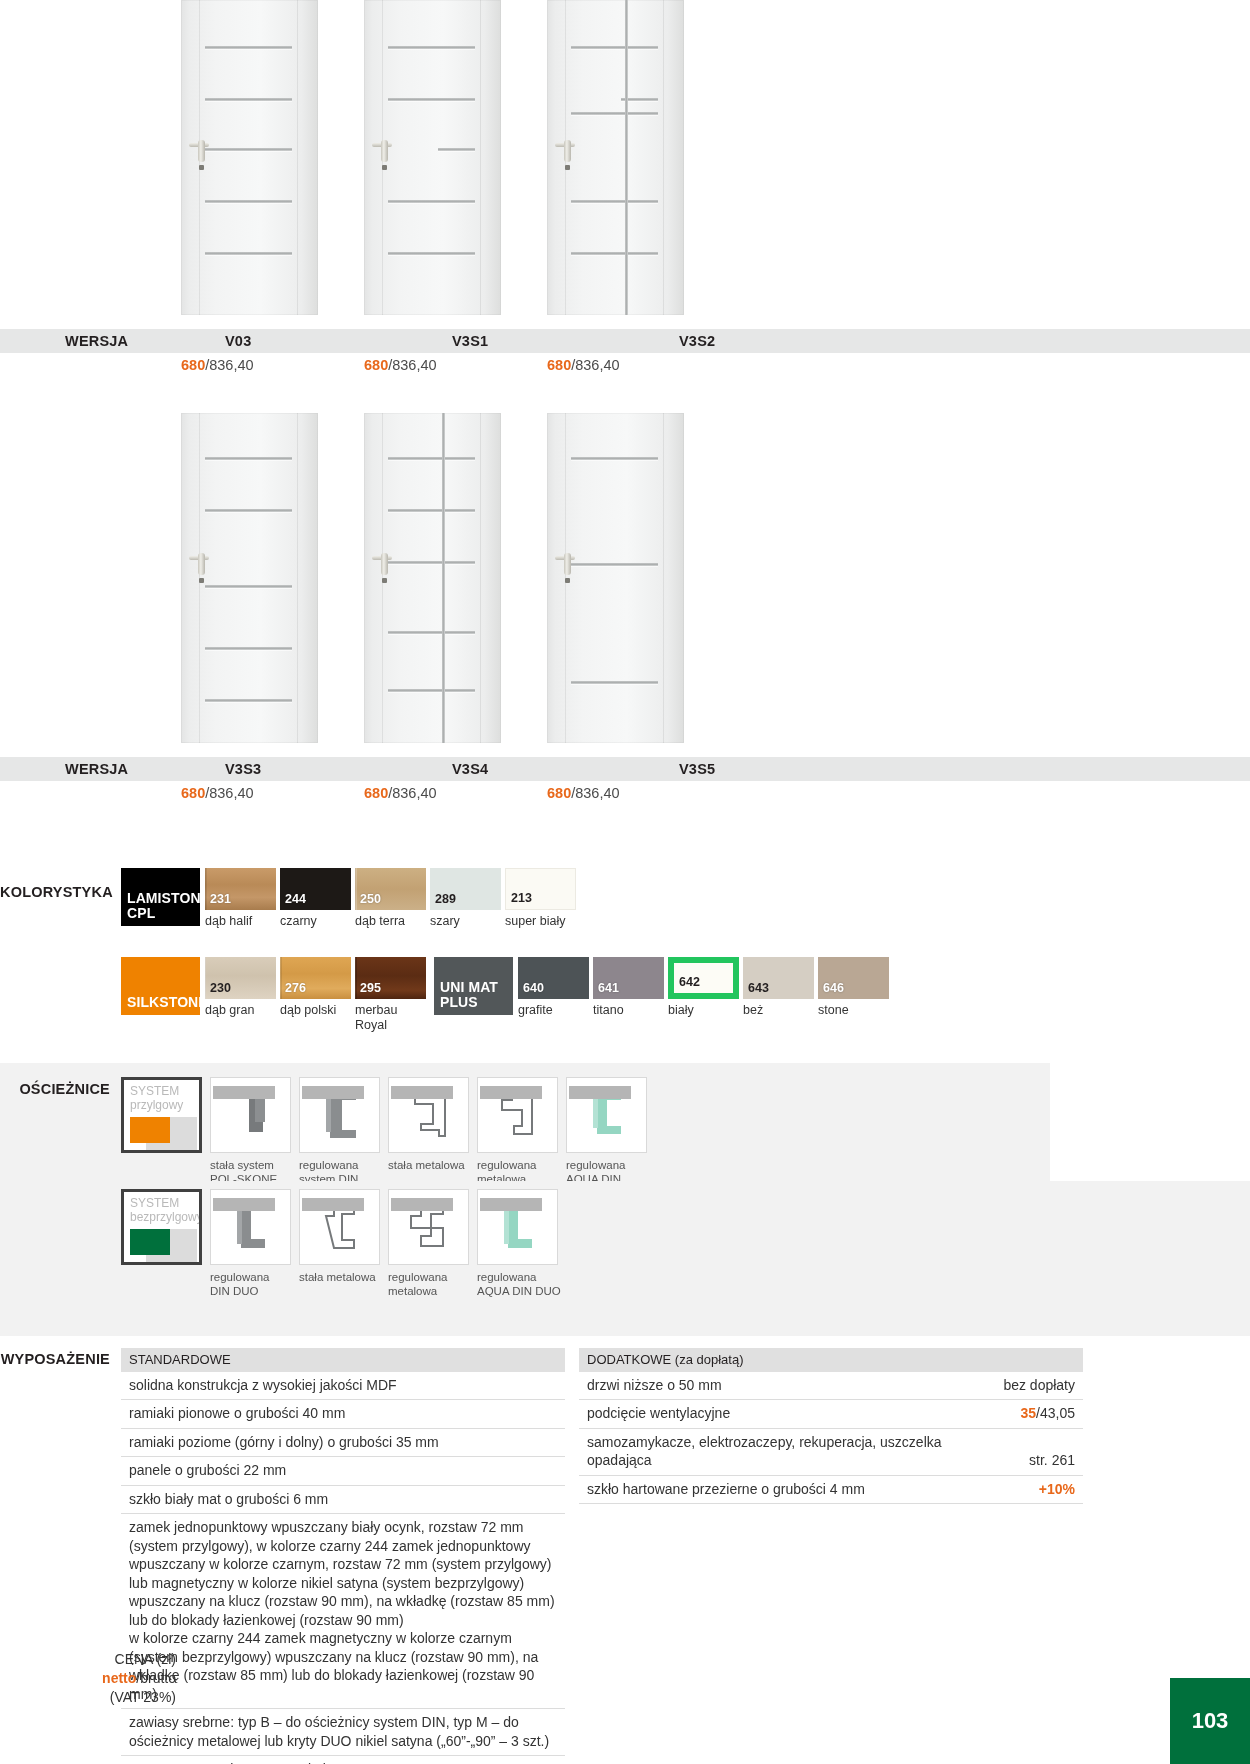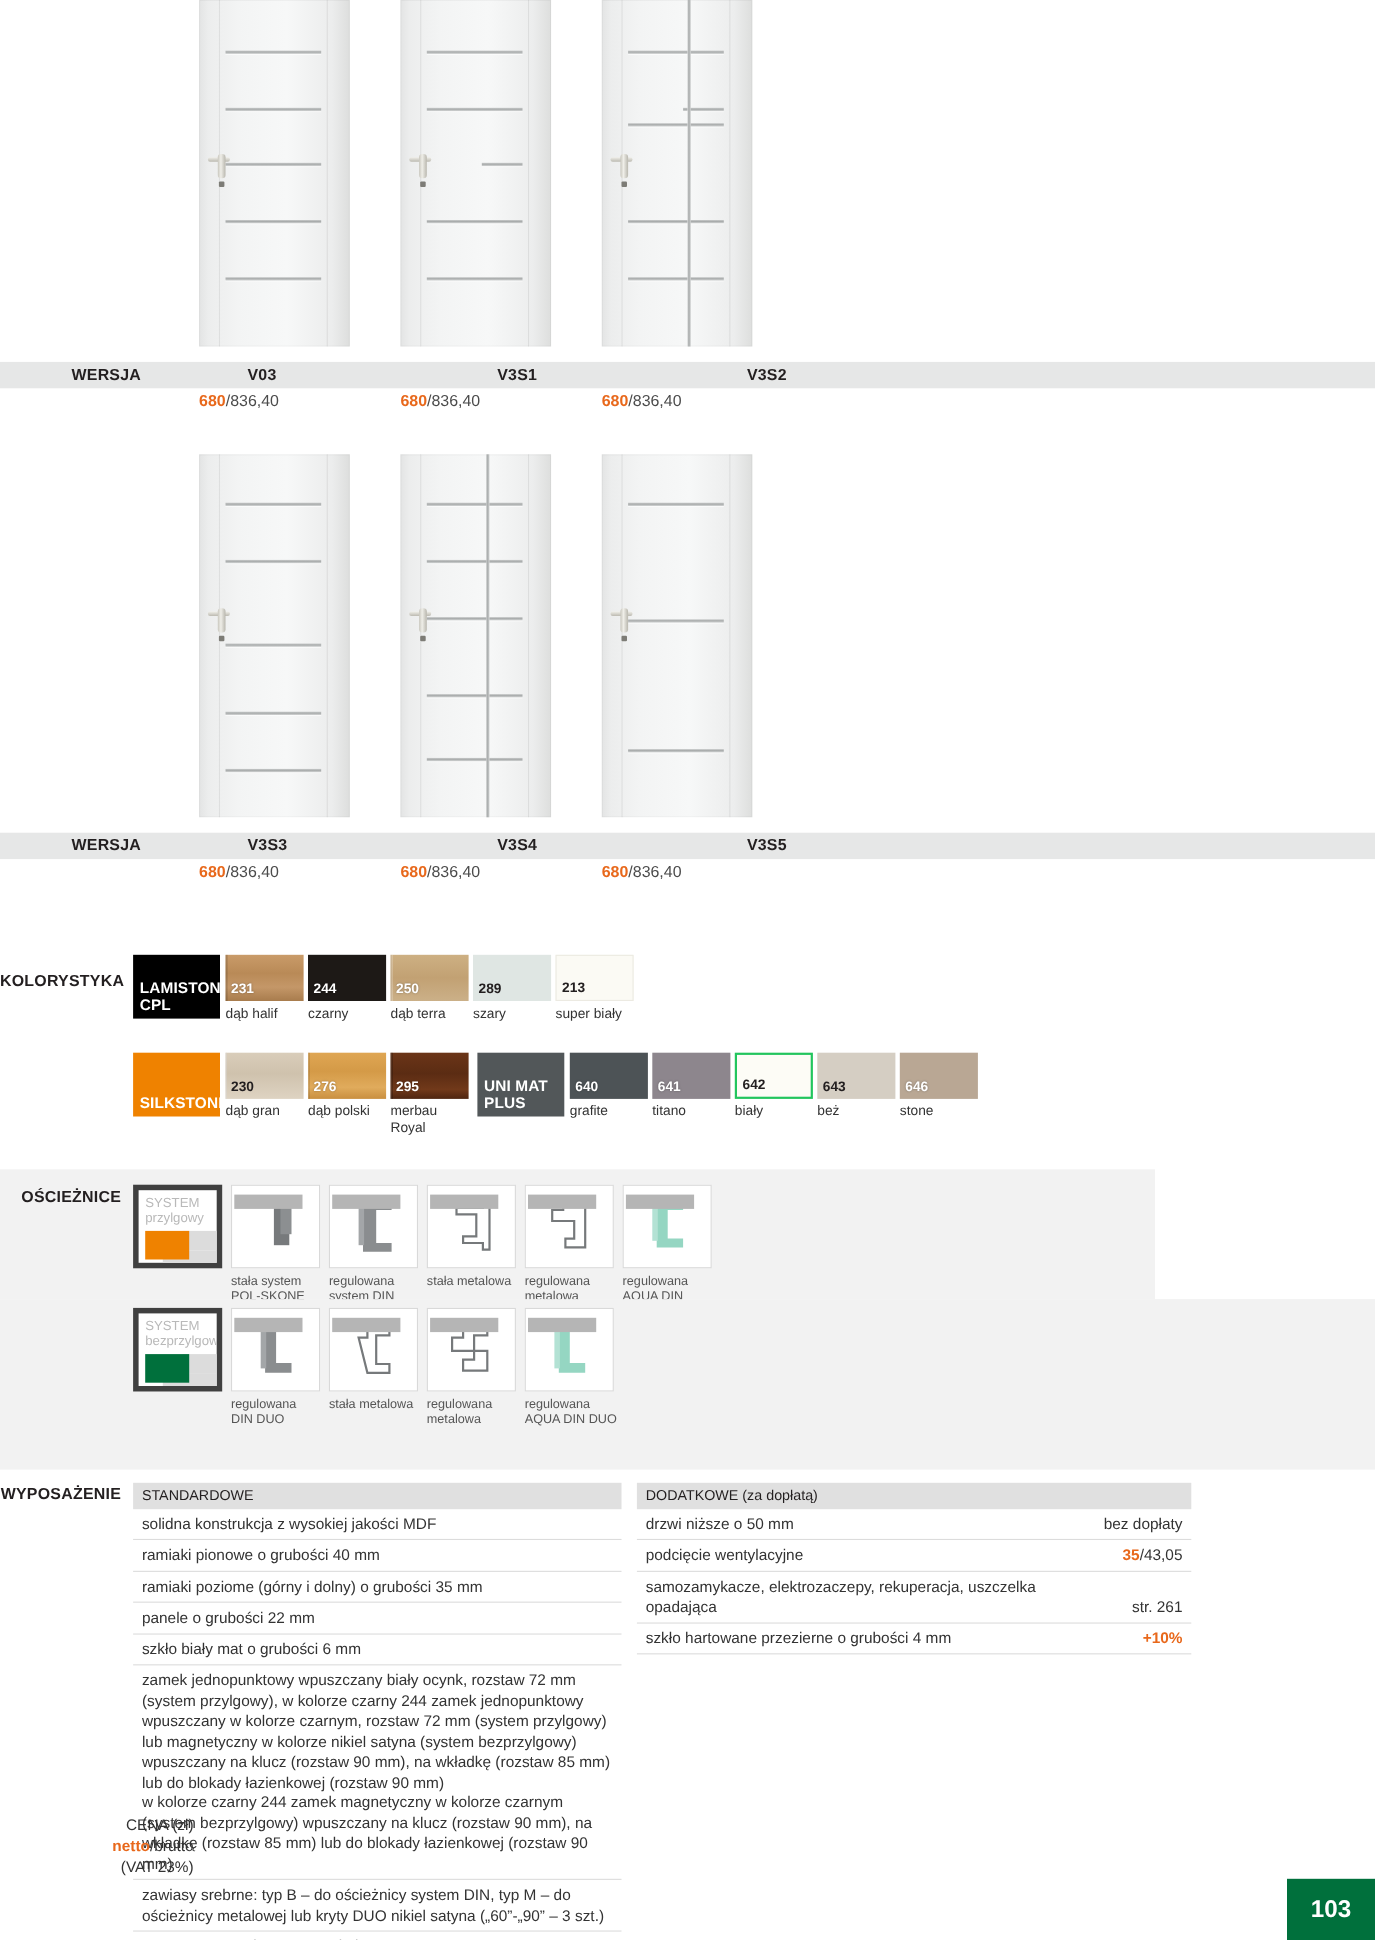--- a/index.html
+++ b/index.html
@@ -196,21 +196,21 @@
   .fr{ width:89px; margin-right:0px; }
   .fr .box{
     width:81px;height:76px;background:#fff;border:1px solid #d9d9d9;
     box-sizing:border-box;position:relative;overflow:hidden;
   }
   .fr .cap{
     font-size:11.5px;color:#555;line-height:1.22;padding-top:5px;
     padding-right:6px;
   }
   .sys-box{
-    width:81px;height:76px;background:#fff;border:5px solid #404040;
+    width:81px;height:76px;background:#fff;border:3px solid #404040;
     box-sizing:border-box;position:relative;overflow:hidden;
     margin-right:8px;
   }
   .sys-box .stxt{
     position:absolute;left:6px;top:5px;font-size:12px;color:#b9b9b9;line-height:1.15;
   }
   .sys-box .blk{ position:absolute;left:6px;top:37px;width:40px;height:26px; }
   .sys-box .g1{ position:absolute;left:40px;top:37px;width:33px;height:18px;background:#dcdcdc; }
   .sys-box .g2{ position:absolute;left:22px;top:55px;width:51px;height:16px;background:#dcdcdc; }
   .wallbar{ position:absolute;left:2px;top:8px;width:62px;height:13px;background:#b5b5b5; }
@@ -241,21 +241,21 @@
   .trow .val{ white-space:nowrap; color:#333; }
   .trow .val.orange{ color:#e8681b; font-weight:bold;text-align:right; }
   .trow.block{ display:block; }
   .cena{
     position:absolute; left:0; top:1486px; width:176px;
     text-align:right; font-size:14px; line-height:1.35; color:#333;
   }
   .cena b{ color:#e8681b; }
   .pagebox{
     position:absolute; right:0; bottom:0;
-    width:80px;height:56px;background:#00703c;
+    width:80px;height:86px;background:#00703c;
     color:#fff;font-size:22px;font-weight:bold;
     display:flex;align-items:center;justify-content:center;
   }
 </style>
 </head>
 <body>
 
 <div class="page">
 
   <div class="door-grid" style="padding-top:0px;">
@@ -446,21 +446,21 @@
             </div>
           <div class="cname">grafite</div>
         </div>
         <div class="sw">
           <div class="chip" style="background:#8d868d;">
               <span class="code">641</span>
             </div>
           <div class="cname">titano</div>
         </div>
         <div class="sw">
-          <div class="chip" style="background:#fdfcf6;border:2px solid #22c55e;box-sizing:border-box;">
+          <div class="chip" style="background:#fdfcf6;border:6px solid #22c55e;box-sizing:border-box;">
               <span class="code dark">642</span>
             </div>
           <div class="cname">biały</div>
         </div>
         <div class="sw">
           <div class="chip" style="background:#d5cec3;">
               <span class="code dark">643</span>
             </div>
           <div class="cname">beż</div>
         </div>

